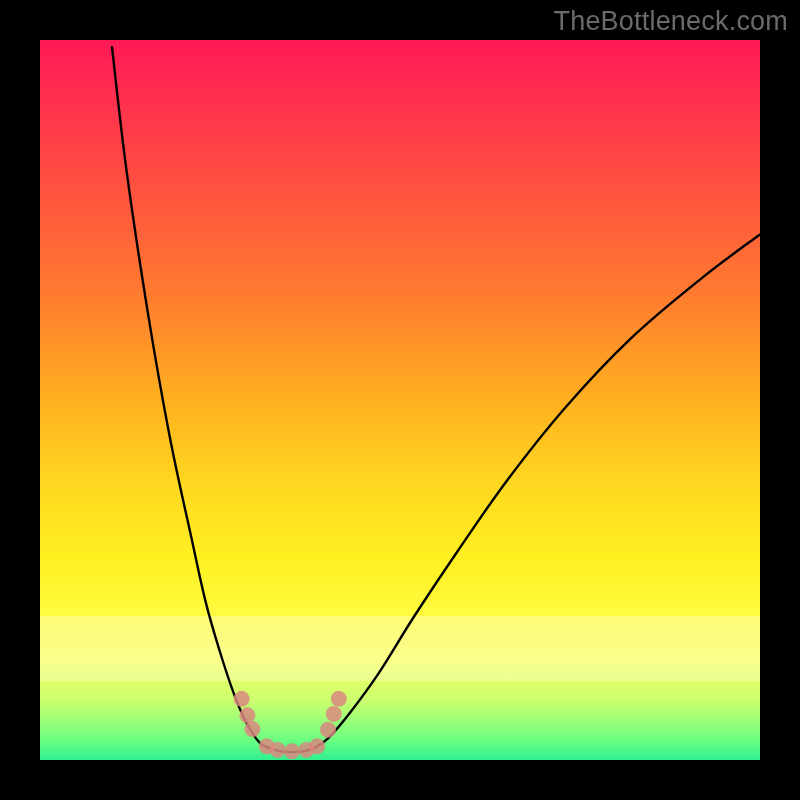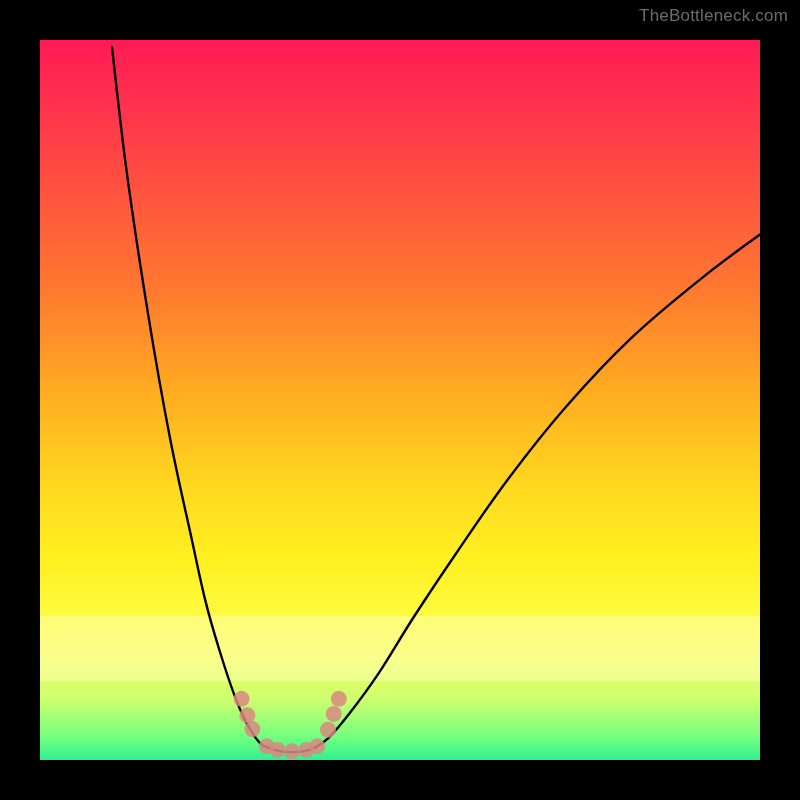--- a/index.html
+++ b/index.html
@@ -48,21 +48,21 @@
     top: 80%;
     height: 9%;
     background: rgba(255, 255, 220, 0.35);
     pointer-events: none;
   }
   .watermark {
     position: absolute;
     top: 6px;
     right: 12px;
     color: #6b6b6b;
-    font-size: 17px;
+    font-size: 27px;
     font-weight: 500;
     letter-spacing: 0.2px;
     user-select: none;
   }
   svg.curves {
     position: absolute;
     inset: 0;
     width: 100%;
     height: 100%;
     pointer-events: none;

